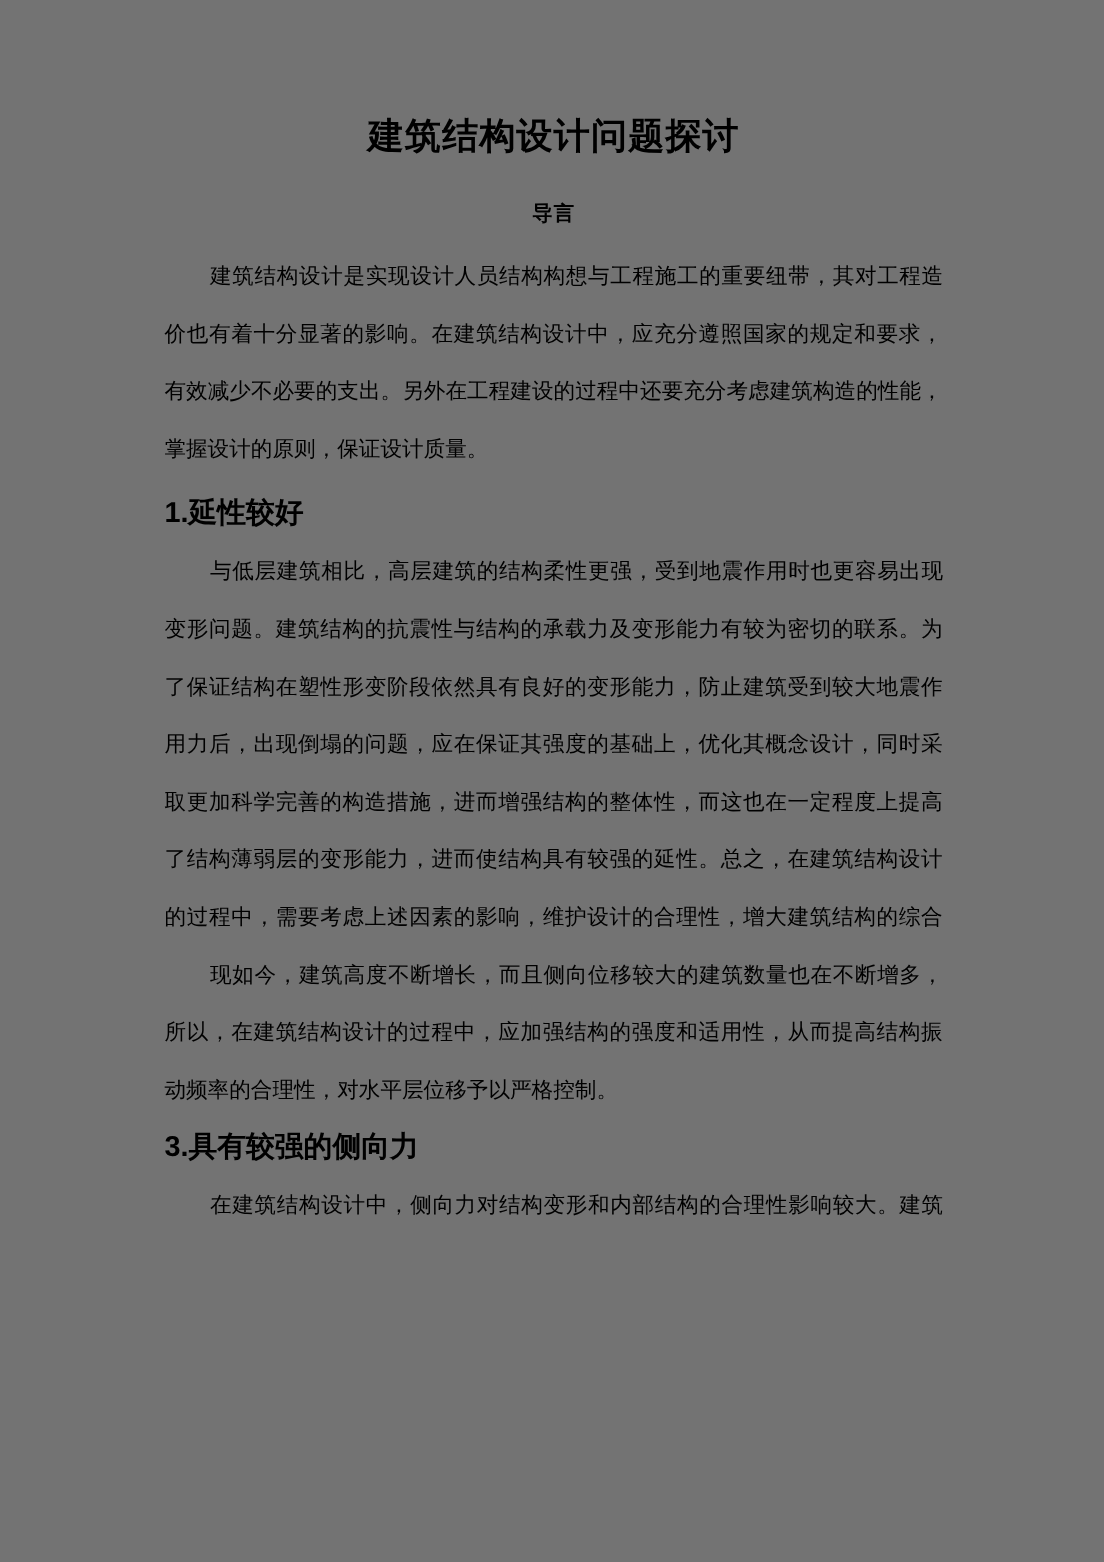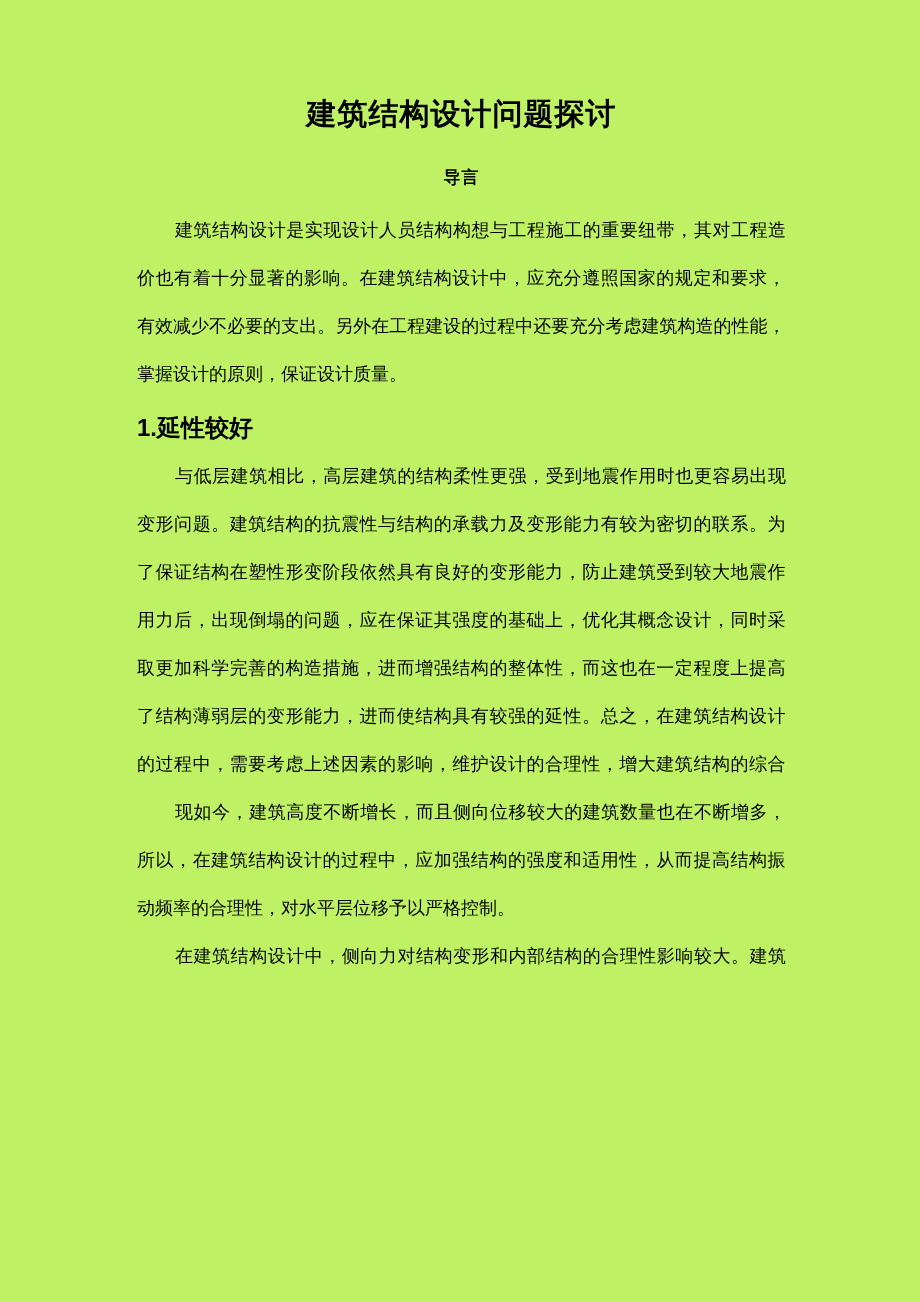--- a/index.html
+++ b/index.html
@@ -4,21 +4,21 @@
 <style>
   html, body {
     margin: 0;
     padding: 0;
     background: #ffffff;
   }
   .page {
     position: relative;
     width: 920px;
     height: 1302px;
-    background: #bef264;
+    background: #737373;
     color: #000000;
     box-sizing: border-box;
     padding: 92px 134px 0 137px;
     overflow: hidden;
     font-family: "Liberation Sans", "DejaVu Sans", sans-serif;
   }
   .doc-title {
     font-size: 30px;
     font-weight: 700;
     text-align: center;
@@ -529,20 +529,21 @@
         <span>而</span>
         <span>提</span>
         <span>高</span>
         <span>结</span>
         <span>构</span>
         <span>振</span>
       </div>
     <div class="line">动频率的合理性，对水平层位移予以严格控制。</div>
   </div>
 
+  <h3 class="doc-h3">3.具有较强的侧向力</h3>
 
   <div class="para">
     <div class="line indent jchars">
         <span>在</span>
         <span>建</span>
         <span>筑</span>
         <span>结</span>
         <span>构</span>
         <span>设</span>
         <span>计</span>

